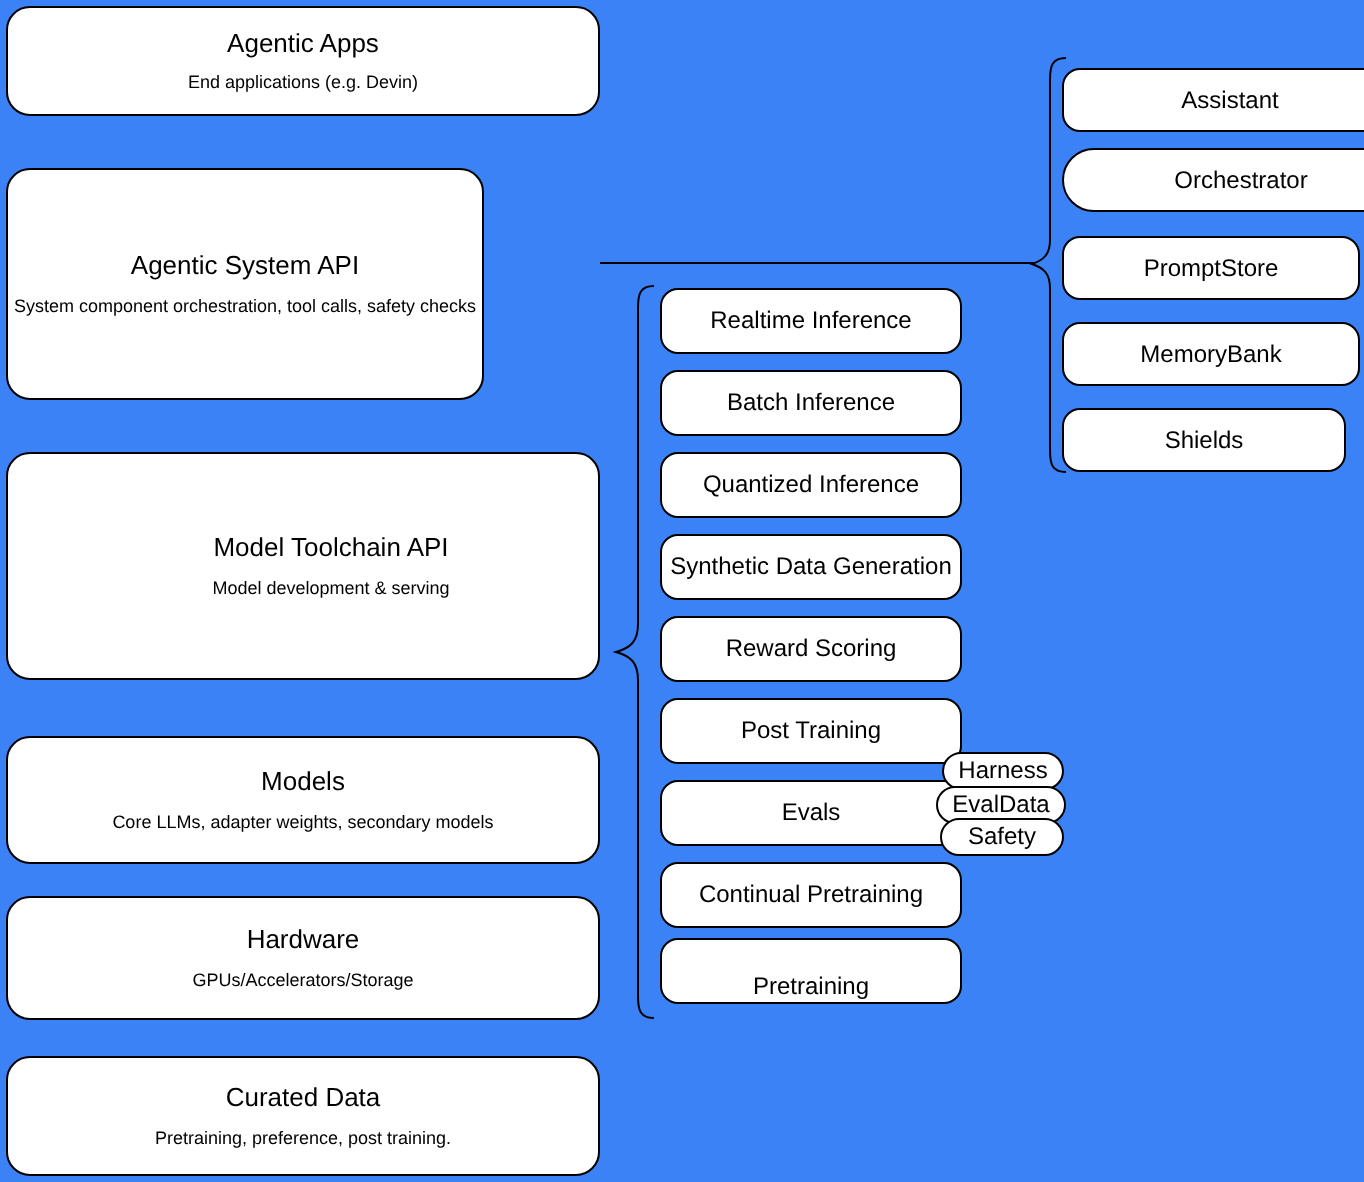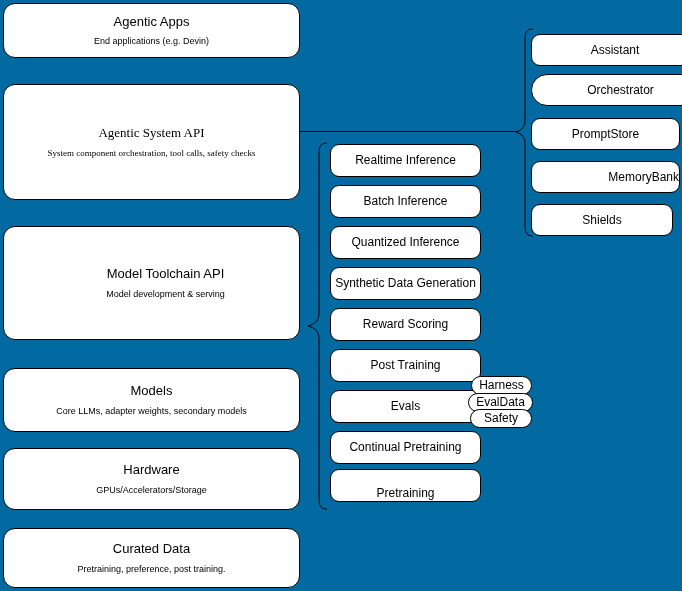--- a/index.html
+++ b/index.html
@@ -11,21 +11,21 @@
   body {
     font-family: "Liberation Sans", "DejaVu Sans", sans-serif;
     color: #000000;
     -webkit-font-smoothing: antialiased;
   }
   #canvas {
     position: relative;
     width: 682px;
     height: 591px;
     overflow: hidden;
-    background: #0369a1;
+    background: #3b82f6;
   }
 
   
   .node {
     position: absolute;
     box-sizing: border-box;
     border: 1px solid #000000;
     background: #ffffff;
     display: flex;
     flex-direction: column;
@@ -93,21 +93,21 @@
 </head>
 <body>
 
 <div id="canvas">
 
   <div class="node layer" style="left:3px; top:3px; width:297px; height:55px;">
     <div class="title">Agentic Apps</div>
     <div class="sub">End applications (e.g. Devin)</div>
   </div>
 
-  <div class="node layer" style="left:3px; top:84px; width:297px; height:116px;font-family:Liberation Serif, serif;">
+  <div class="node layer" style="left:3px; top:84px; width:239px; height:116px;">
     <div class="title">Agentic System API</div>
     <div class="sub">System component orchestration, tool calls, safety checks</div>
   </div>
 
   <div class="node layer" style="left:3px; top:226px; width:297px; height:114px;padding-left:38px;">
     <div class="title">Model Toolchain API</div>
     <div class="sub">Model development &amp; serving</div>
   </div>
 
   <div class="node layer" style="left:3px; top:368px; width:297px; height:64px;">
@@ -191,20 +191,20 @@
 
   <div class="node cap" style="left:531px; top:34px; width:168px; height:32px;">
     <span>Assistant</span>
   </div>
   <div class="node cap" style="left:531px; top:74px; width:179px; height:32px;border-radius:16px;">
     <span>Orchestrator</span>
   </div>
   <div class="node cap" style="left:531px; top:118px; width:149px; height:32px;">
     <span>PromptStore</span>
   </div>
-  <div class="node cap" style="left:531px; top:161px; width:149px; height:32px;align-items:flex-end;">
+  <div class="node cap" style="left:531px; top:161px; width:149px; height:32px;">
     <span>MemoryBank</span>
   </div>
   <div class="node cap" style="left:531px; top:204px; width:142px; height:32px;">
     <span>Shields</span>
   </div>
 
 </div>
 
 </body></html>

